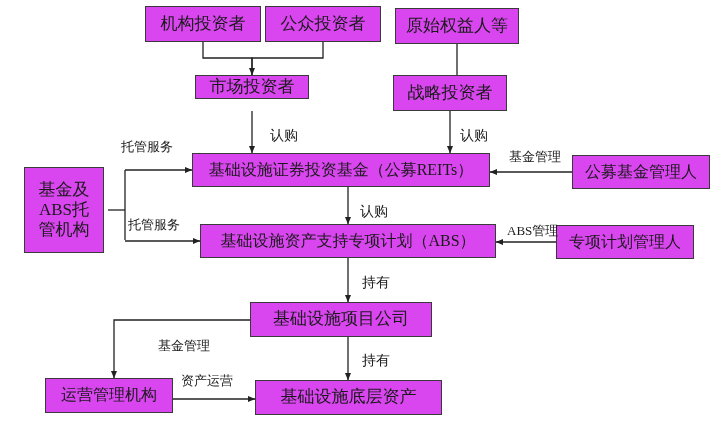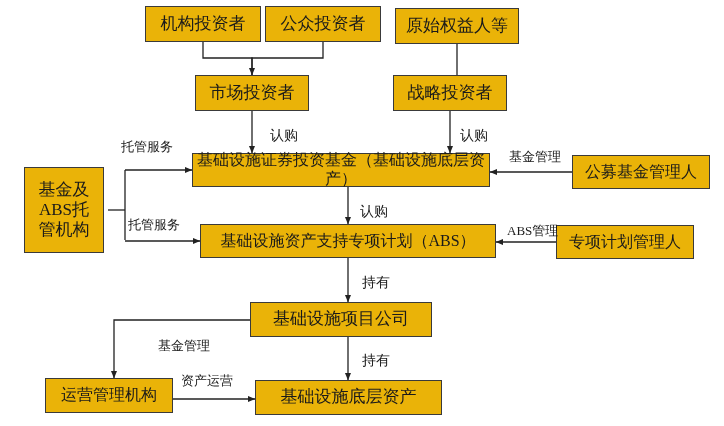--- a/index.html
+++ b/index.html
@@ -12,21 +12,21 @@
     width: 724px;
     height: 426px;
     background: #ffffff;
     font-family: "Liberation Serif", "DejaVu Serif", serif;
     overflow: hidden;
   }
   .node {
     position: absolute;
     box-sizing: border-box;
     border: 1px solid #3a3a3a;
-    background: #eab308;
+    background: #d946ef;
     display: flex;
     align-items: center;
     justify-content: center;
     text-align: center;
     color: #1a1a1a;
     line-height: 1.18;
     white-space: pre-line;
     z-index: 3;
   }
   .lbl {
@@ -72,26 +72,26 @@
         <path d="M 348 258 L 348 302" fill="none" stroke="#222222" stroke-width="1.3" marker-end="url(#ah)"></path>
         <path d="M 348 337 L 348 380" fill="none" stroke="#222222" stroke-width="1.3" marker-end="url(#ah)"></path>
         <path d="M 250 320 L 114 320 L 114 378" fill="none" stroke="#222222" stroke-width="1.3" marker-end="url(#ah)"></path>
         <path d="M 173 399 L 255 399" fill="none" stroke="#222222" stroke-width="1.3" marker-end="url(#ah)"></path>
       </g>
   </svg>
   <div id="node-layer">
       <div class="node" style="left: 145px; top: 6px; width: 116px; height: 36px; font-size: 17px;">机构投资者</div>
       <div class="node" style="left: 265px; top: 6px; width: 116px; height: 36px; font-size: 17px;">公众投资者</div>
       <div class="node" style="left: 395px; top: 8px; width: 124px; height: 36px; font-size: 17px;">原始权益人等</div>
-      <div class="node" style="left: 195px; top: 75px; width: 114px; height: 36px; font-size: 17px;">市场投资者</div>
+      <div class="node" style="left: 195px; top: 75px; width: 114px; height: 24px; font-size: 17px;">市场投资者</div>
       <div class="node" style="left: 393px; top: 75px; width: 114px; height: 36px; font-size: 17px;">战略投资者</div>
       <div class="node" style="left: 24px; top: 167px; width: 80px; height: 86px; font-size: 17px;">基金及
 ABS托
 管机构</div>
-      <div class="node" style="left: 192px; top: 153px; width: 298px; height: 34px; font-size: 16px;">基础设施证券投资基金（基础设施底层资产）</div>
+      <div class="node" style="left: 192px; top: 153px; width: 298px; height: 34px; font-size: 16px;">基础设施证券投资基金（公募REITs）</div>
       <div class="node" style="left: 200px; top: 224px; width: 296px; height: 34px; font-size: 16px;">基础设施资产支持专项计划（ABS）</div>
       <div class="node" style="left: 572px; top: 155px; width: 138px; height: 34px; font-size: 16px;">公募基金管理人</div>
       <div class="node" style="left: 556px; top: 225px; width: 138px; height: 34px; font-size: 16px;">专项计划管理人</div>
       <div class="node" style="left: 250px; top: 302px; width: 182px; height: 35px; font-size: 17px;">基础设施项目公司</div>
       <div class="node" style="left: 45px; top: 378px; width: 128px; height: 35px; font-size: 16px;">运营管理机构</div>
       <div class="node" style="left: 255px; top: 380px; width: 187px; height: 35px; font-size: 17px;">基础设施底层资产</div>
     </div>
   <div id="label-layer">
       <span class="lbl" style="left: 270px; top: 127px; font-size: 14px;">认购</span>
       <span class="lbl" style="left: 460px; top: 127px; font-size: 14px;">认购</span>

